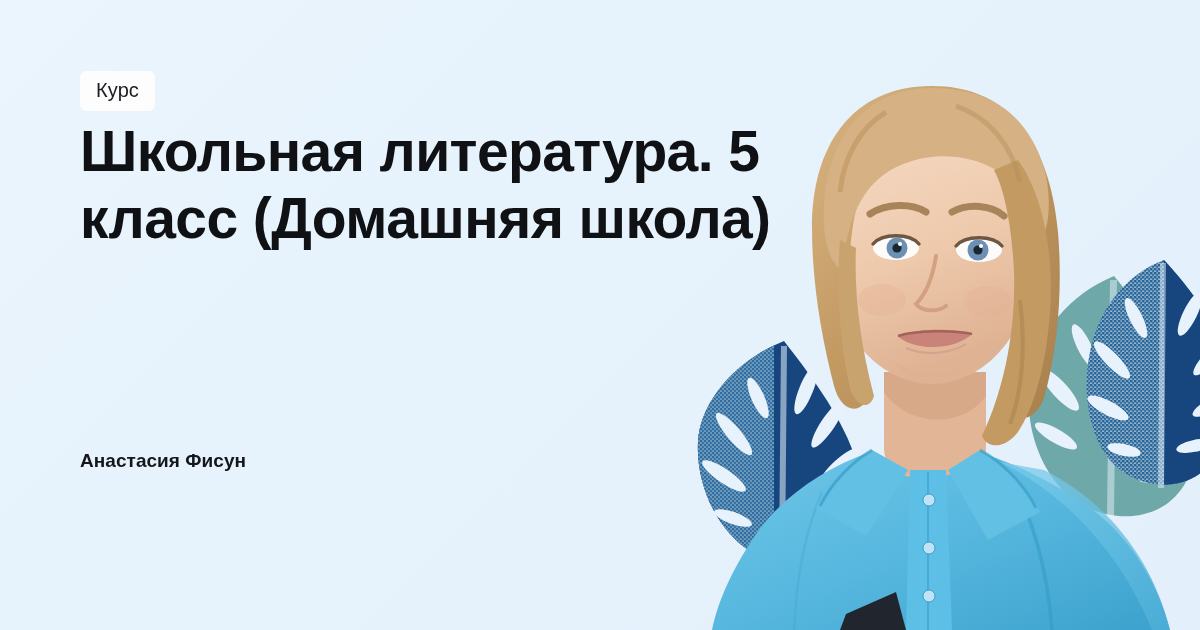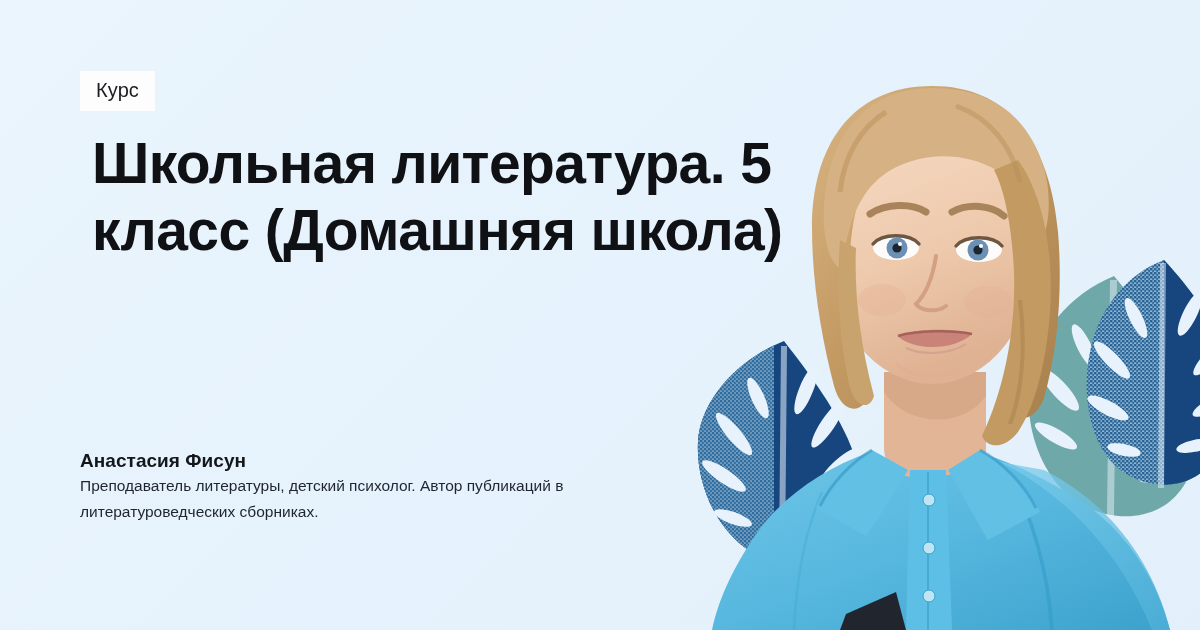--- a/index.html
+++ b/index.html
@@ -58,30 +58,30 @@
   .badge {
     position: absolute;
     top: 71px;
     left: 0;
     display: inline-block;
     background: #fdfdfd;
     color: #1b1d21;
     font-size: 20px;
     line-height: 1;
     padding: 9px 16px 11px 16px;
-    border-radius: 1px;
+    border-radius: 6px;
     letter-spacing: 0.1px;
   }
 
   .title {
     position: absolute;
     top: 118px;
     left: 0;
     width: 770px;
-    margin: 12px;
+    margin: 0;
     font-size: 57px;
     font-weight: 700;
     line-height: 1.18;
     letter-spacing: -0.6px;
     color: #101114;
   }
 
   .author-block {
     position: absolute;
     top: 450px;
@@ -315,17 +315,16 @@
   </div>
 
   <div class="content">
 
     <span class="badge">Курс</span>
 
     <h1 class="title">Школьная литература. 5 класс (Домашняя школа)</h1>
 
     <div class="author-block">
       <div class="author-name">Анастасия Фисун</div>
-      <p class="author-desc">Преподаватель литературы, детский психолог. Автор публикаций в литературоведческих сборниках.</p>
     </div>
 
   </div>
 </div>
 
 </body></html>

